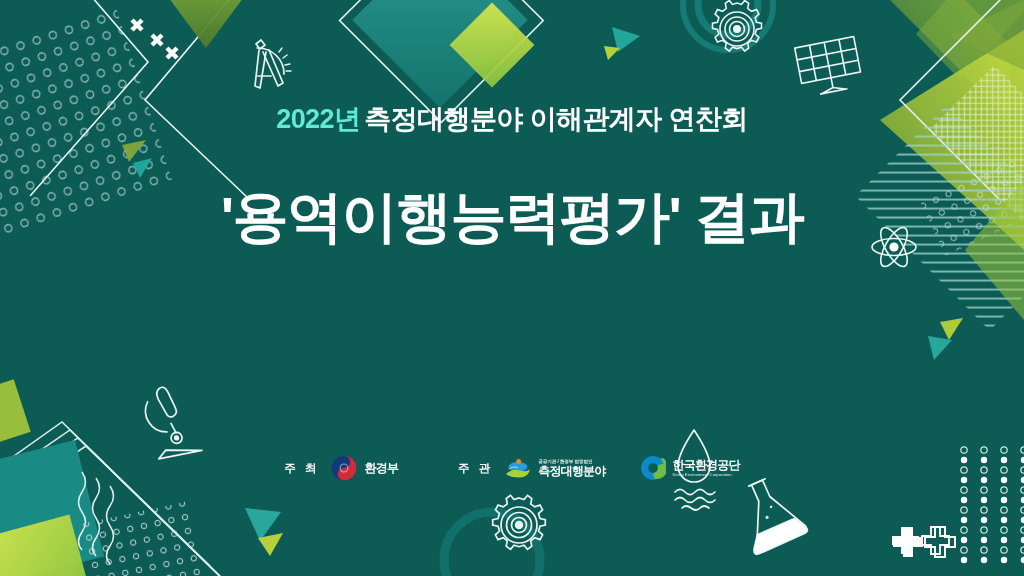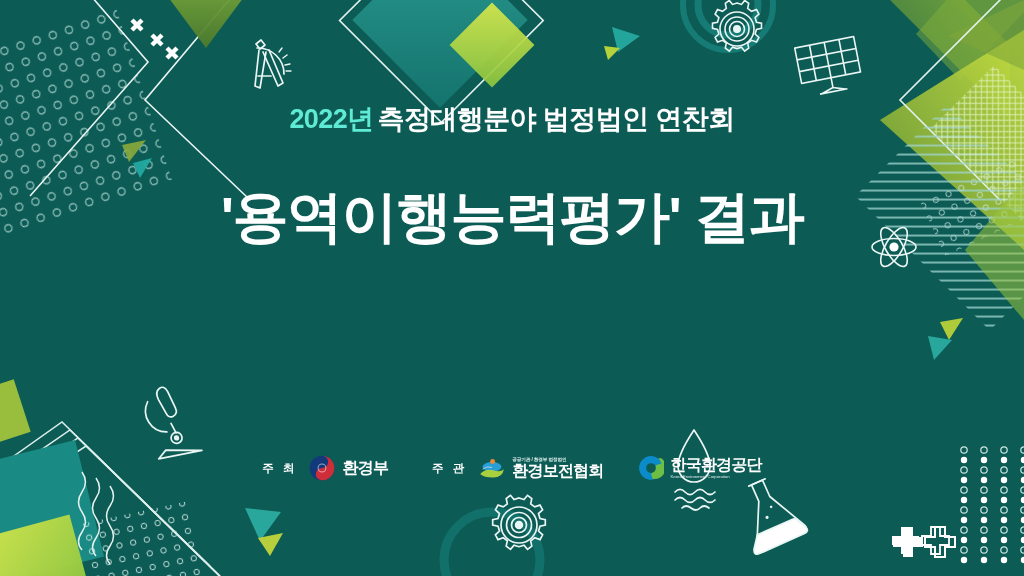--- a/index.html
+++ b/index.html
@@ -62,21 +62,21 @@
   
   #footer {
     position: absolute;
     left: 0;
     right: 0;
     top: 446px;
     height: 44px;
     display: flex;
     justify-content: center;
     align-items: center;
-    gap: 0px;
+    gap: 8px;
     z-index: 25;
   }
   .org-group {
     display: flex;
     align-items: center;
   }
   .org-role {
     color: #ffffff;
     font-size: 11.5px;
     font-weight: bold;
@@ -100,21 +100,21 @@
   .org-sub {
     font-size: 4.6px;
     color: #e8f4f2;
     letter-spacing: -0.1px;
     font-weight: bold;
     line-height: 1.1;
     white-space: nowrap;
     margin-bottom: 1px;
   }
   .org-name {
-    font-size: 16px;
+    font-size: 12px;
     font-weight: bold;
     color: #ffffff;
     letter-spacing: -0.8px;
     white-space: nowrap;
     line-height: 1.05;
   }
   .org-eng {
     font-size: 4.3px;
     color: #dcebe9;
     letter-spacing: -0.05px;
@@ -497,21 +497,21 @@
   </svg>
   </div>
 
   <svg class="layer" width="1024" height="576" viewBox="0 0 1024 576" xmlns="http://www.w3.org/2000/svg">
     <path d="M 940 537 h 0 z" fill="none"></path>
     <path d="M 946 537 h 0 z" fill="none"></path>
   </svg>
 
   <div id="text-block">
     <div id="subtitle">
-      <span class="year">2022년</span><span>측정대행분야 법정법인 연찬회</span>
+      <span class="year">2022년</span><span>측정대행분야 이해관계자 연찬회</span>
     </div>
     <div id="title">
       <span class="line1">'용역이행능력평가' 결과</span>
     </div>
   </div>
 
   <div id="footer">
 
     <div class="org-group">
       <span class="org-role">주 최</span>
@@ -534,21 +534,21 @@
 
       <div class="org-item">
         <svg class="org-mark" viewBox="0 0 44 40" xmlns="http://www.w3.org/2000/svg">
           <ellipse cx="22" cy="18" rx="16" ry="8" fill="#2a9fd6"></ellipse>
           <circle cx="23" cy="9" r="4.2" fill="#f08a2e"></circle>
           <path d="M 2 30 q 10 -10 22 -6 q 12 4 18 -2 q -2 14 -18 14 q -16 0 -22 -6 z" fill="#a8d140"></path>
           <path d="M 6 22 q 8 -6 16 -3" stroke="#ffffff" stroke-width="1.4" fill="none" opacity="0.7"></path>
         </svg>
         <div class="org-names">
           <span class="org-sub">공공기관 / 환경부 법정법인</span>
-          <span class="org-name">환경보전협회</span>
+          <span class="org-name">측정대행분야</span>
         </div>
       </div>
 
       <div class="org-item">
         <svg class="org-mark" viewBox="0 0 40 40" xmlns="http://www.w3.org/2000/svg">
           <circle cx="20" cy="20" r="18" fill="#0b8bc9"></circle>
           <path d="M 20 2 a 18 18 0 0 1 16 10 a 18 18 0 0 0 -16 26 a 18 18 0 0 1 0 -36 z" fill="#0b8bc9"></path>
           <path d="M 31 5 a 18 18 0 0 1 5 9 a 15 15 0 0 0 -13 23 a 18 18 0 0 0 13 -32 z" fill="#6cbe45"></path>
           <circle cx="20" cy="20" r="7.5" fill="#0c5b55"></circle>
         </svg>

